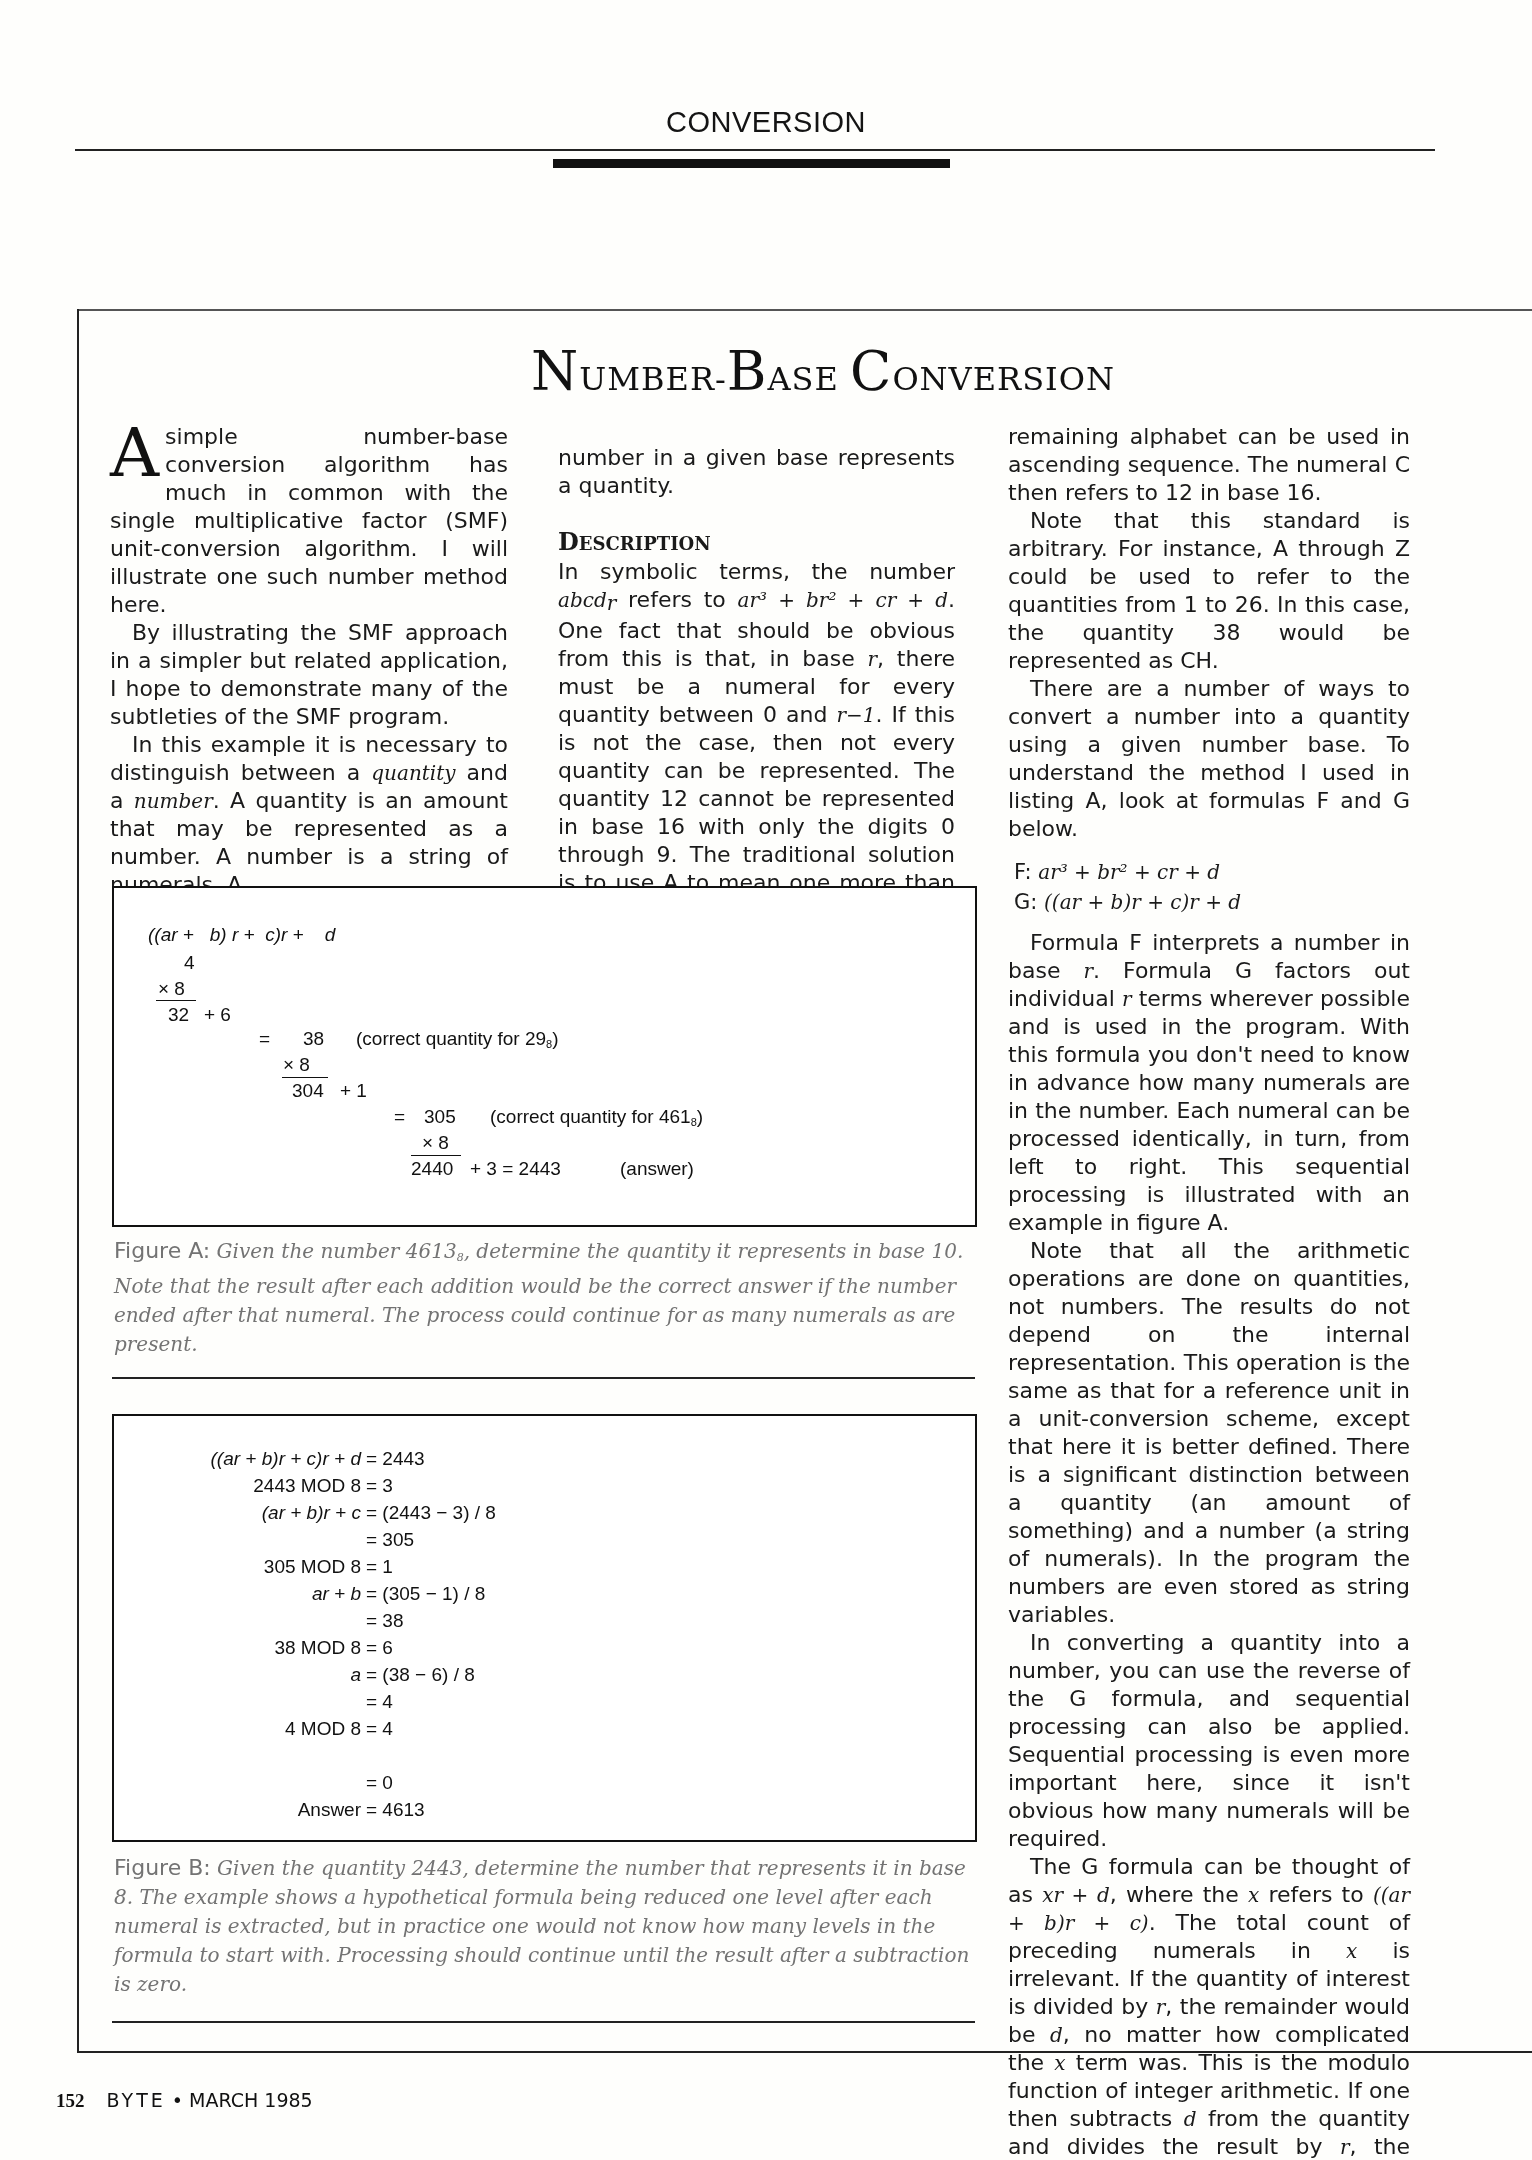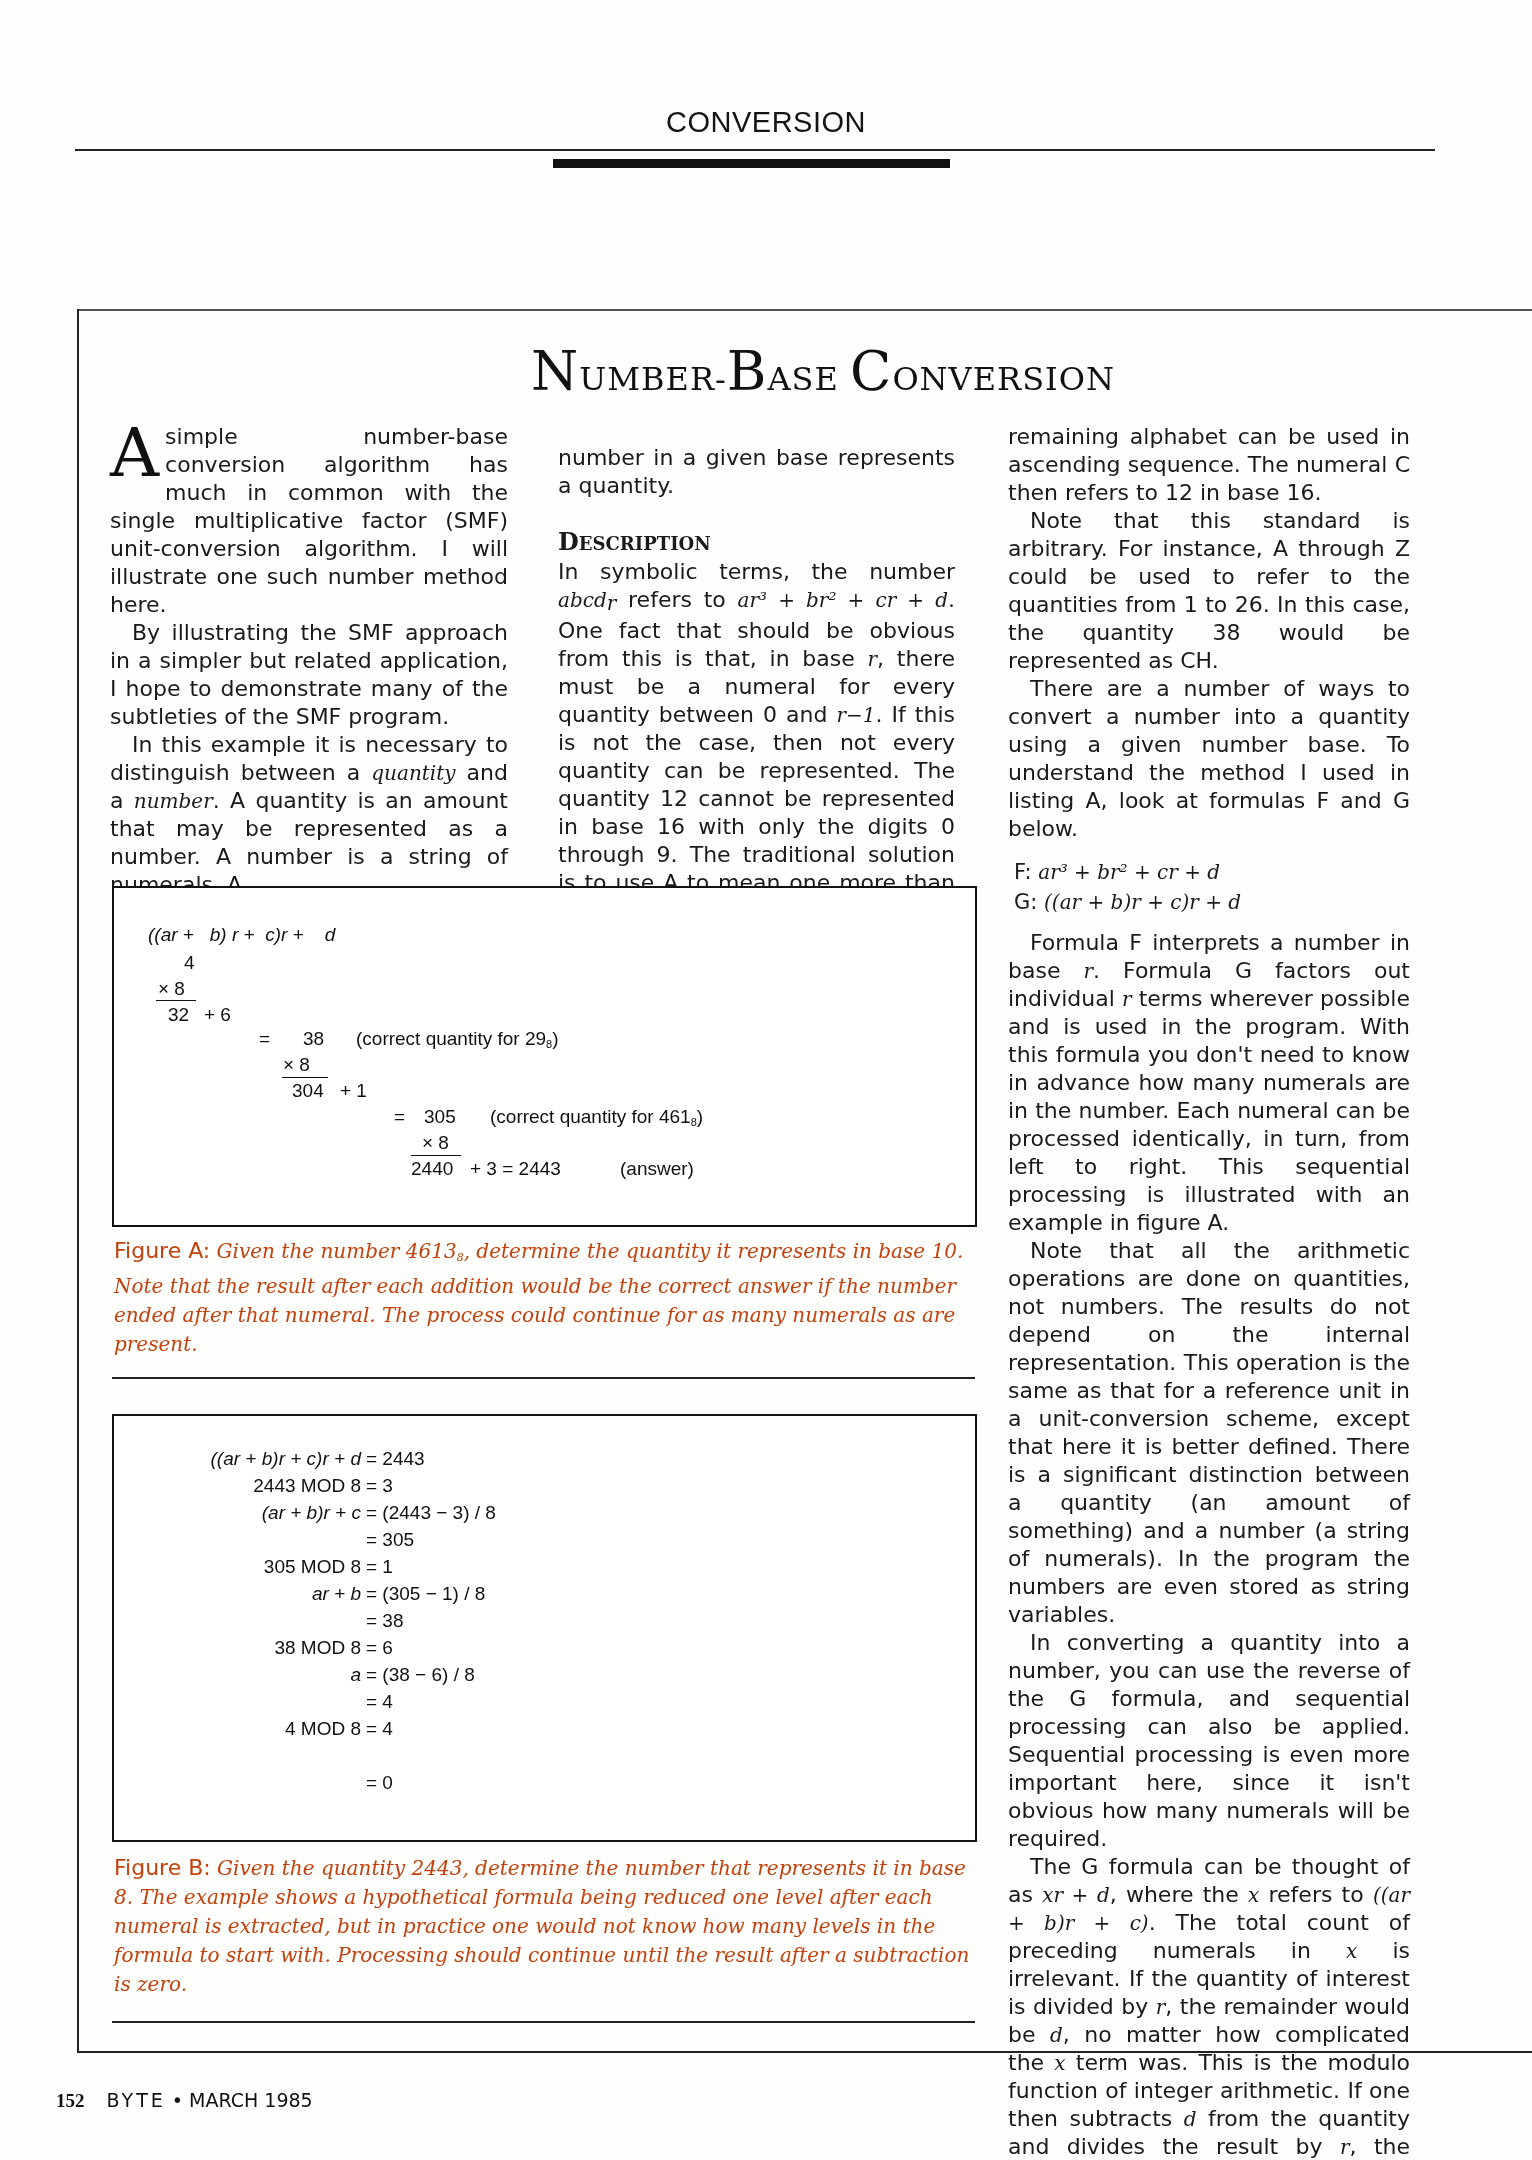--- a/index.html
+++ b/index.html
@@ -31,21 +31,21 @@
   .head-desc{font-family:"DejaVu Serif","Liberation Serif",serif;font-weight:bold;font-size:24px;margin:28px 0 0 0;}
   .head-desc .sc{font-size:18px;}
   .formulas{margin:14px 0 12px 6px;font-size:21px;line-height:30px;}
   
   .figbox{border:2px solid #111;background:#fff;font-family:"Liberation Sans",sans-serif;font-size:19px;color:#111;}
   .figA{left:112px;top:886px;width:861px;height:337px;}
   .figB{left:112px;top:1414px;width:861px;height:424px;}
   .fl{position:absolute;white-space:pre;line-height:22px;}
   .ovl{border-top:1.5px solid #111;}
   sub{font-size:11px;vertical-align:-3px;}
-  .caption{font-family:"DejaVu Sans","Liberation Sans",sans-serif;font-size:21px;line-height:29px;color:#c2410c;}
+  .caption{font-family:"DejaVu Sans","Liberation Sans",sans-serif;font-size:21px;line-height:29px;color:#737373;}
   .caption .cap-label{font-style:normal;font-size:22px;}
   .caption .cap-body{font-style:italic;font-family:"DejaVu Serif","Liberation Serif",serif;font-size:20px;}
   .capA{left:114px;top:1236px;width:860px;}
   .capB{left:114px;top:1853px;width:860px;}
   .caprule{height:2px;background:#222;}
   .capruleA{left:112px;width:863px;top:1377px;}
   .capruleB{left:112px;width:863px;top:2021px;}
   
   .rowB{position:absolute;left:0;width:861px;height:26px;line-height:26px;font-size:19px;}
   .rowB .lhs{position:absolute;right:614px;text-align:right;white-space:pre;}
@@ -164,20 +164,24 @@
       <span class="rhs">= 4</span>
     </div>
   <div class="rowB" style="top:300px;">
       <span class="lhs">4 MOD 8</span>
       <span class="rhs">= 4</span>
     </div>
   <div class="rowB" style="top:354px;">
       <span class="lhs"></span>
       <span class="rhs">= 0</span>
     </div>
+  <div class="rowB" style="top:381px;">
+      <span class="lhs">Answer</span>
+      <span class="rhs">= 4613</span>
+    </div>
 </div>
 <div class="abs caption capB"><span class="cap-label">Figure B:</span><span class="cap-body"> Given the quantity 2443, determine the number that represents it in base 8. The example shows a hypothetical formula being reduced one level after each numeral is extracted, but in practice one would not know how many levels in the formula to start with. Processing should continue until the result after a subtraction is zero.</span></div>
 <div class="abs caprule capruleB"></div>
 
 <div class="abs footer">
   <span class="pg">152</span>
   <span class="mag">BYTE</span>
   <span>•</span>
   <span>MARCH 1985</span>
 </div>

